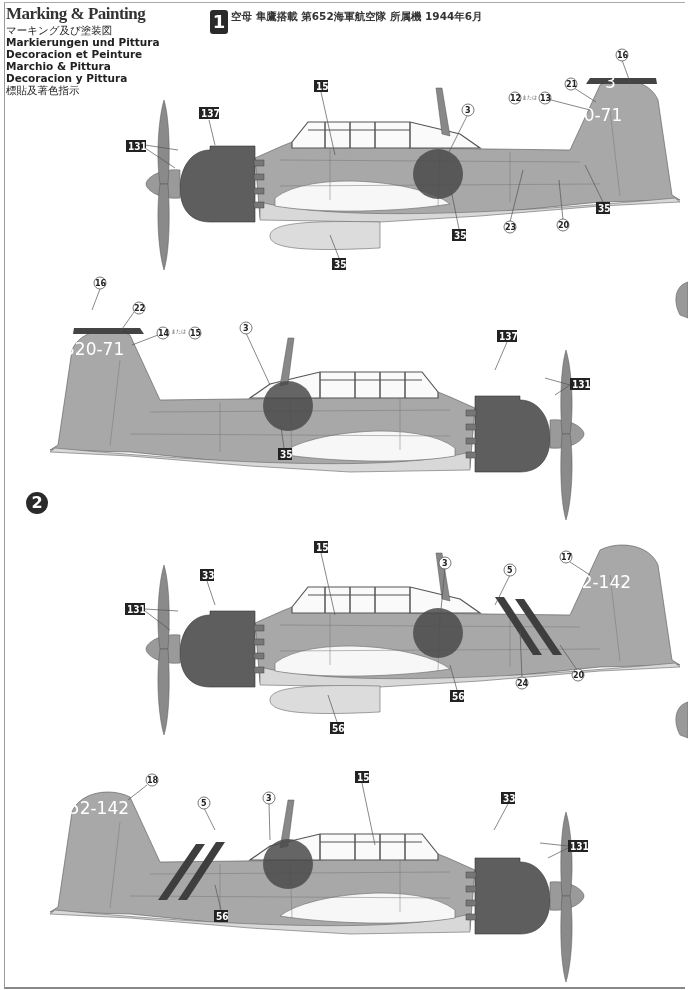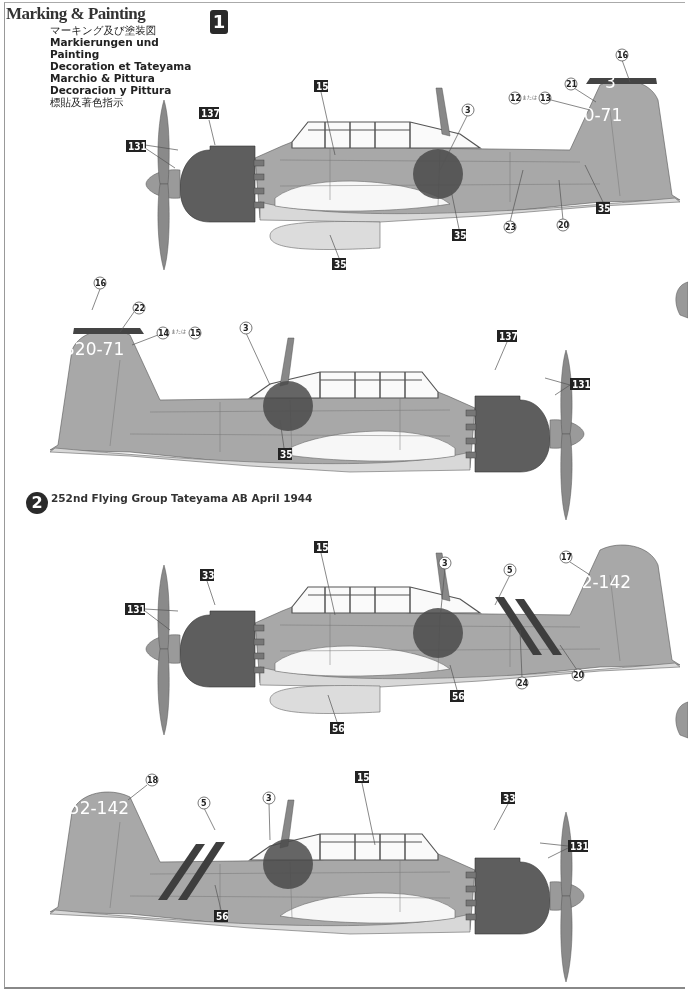--- a/index.html
+++ b/index.html
@@ -1,20 +1,20 @@
 <!DOCTYPE html>
 <html><head>
 <meta charset="utf-8">
 <style>
   html,body{margin:0;padding:0;background:#fff;}
   body{width:688px;height:990px;position:relative;overflow:hidden;font-family:"DejaVu Sans",sans-serif;color:#222;}
   .frame{position:absolute;left:4px;top:2px;width:680px;height:984px;border-left:1px solid #999;border-top:1px solid #aaa;border-bottom:2px solid #888;}
   .header{position:absolute;left:6px;top:4px;width:200px;}
   .title{font-family:Liberation Serif, serif;font-weight:bold;font-size:17px;letter-spacing:-0.5px;color:#333;line-height:20px;margin:0;}
-  .lang{font-size:10.5px;line-height:12px;color:#222;font-weight:bold;padding-left:44px;}
+  .lang{font-size:10.5px;line-height:12px;color:#222;font-weight:bold;}
   .lang.ja{font-weight:normal;}
   .sec-head{position:absolute;display:flex;align-items:flex-start;gap:3px;}
   .sec-num{width:18px;height:24px;background:#2a2a2a;color:#fff;font-weight:bold;font-size:18px;line-height:24px;text-align:center;border-radius:3px;}
   .sec-num.round{border-radius:11px;width:22px;height:22px;line-height:22px;font-size:16px;}
   .sec-text div{font-size:10.5px;line-height:12px;font-weight:bold;color:#333;white-space:nowrap;}
   svg{position:absolute;left:0;top:0;}
   .callout-box{fill:#222;}
   .callout-text-w{fill:#fff;font-family:"DejaVu Sans Condensed","DejaVu Sans",sans-serif;font-weight:bold;font-size:10px;}
   .callout-circ{fill:#fff;stroke:#555;stroke-width:0.8;}
   .callout-text-b{fill:#222;font-family:"DejaVu Sans",sans-serif;font-size:8px;font-weight:bold;}
@@ -34,37 +34,37 @@
   .stripe{fill:#3e3e3e;}
 </style>
 </head>
 <body>
 
 <div class="frame"></div>
 
 <div class="header">
   <div class="title">Marking &amp; Painting</div>
   <div class="lang ja">マーキング及び塗装図</div>
-  <div class="lang">Markierungen und Painting</div>
-  <div class="lang">Decoration et Tateyama</div>
+  <div class="lang">Markierungen und Pittura</div>
+  <div class="lang">Decoracion et Peinture</div>
   <div class="lang">Marchio &amp; Pittura</div>
   <div class="lang">Decoracion y Pittura</div>
   <div class="lang ja">標貼及著色指示</div>
 </div>
 
 <div class="sec-head" style="left:210px;top:10px;">
   <div class="sec-num">1</div>
   <div class="sec-text">
+    <div>空母 隼鷹搭載 第652海軍航空隊 所属機 1944年6月</div>
   </div>
 </div>
 
 <div class="sec-head" style="left:26px;top:492px;">
   <div class="sec-num round">2</div>
   <div class="sec-text">
-    <div>252nd Flying Group Tateyama AB April 1944</div>
   </div>
 </div>
 
 <svg width="688" height="990" viewBox="0 0 688 990">
   <defs>
 
     <g id="planeL">
 
       <path class="wing" d="M95,60 C120,48 260,48 300,66 C250,78 120,80 95,72 Z"></path>
 

